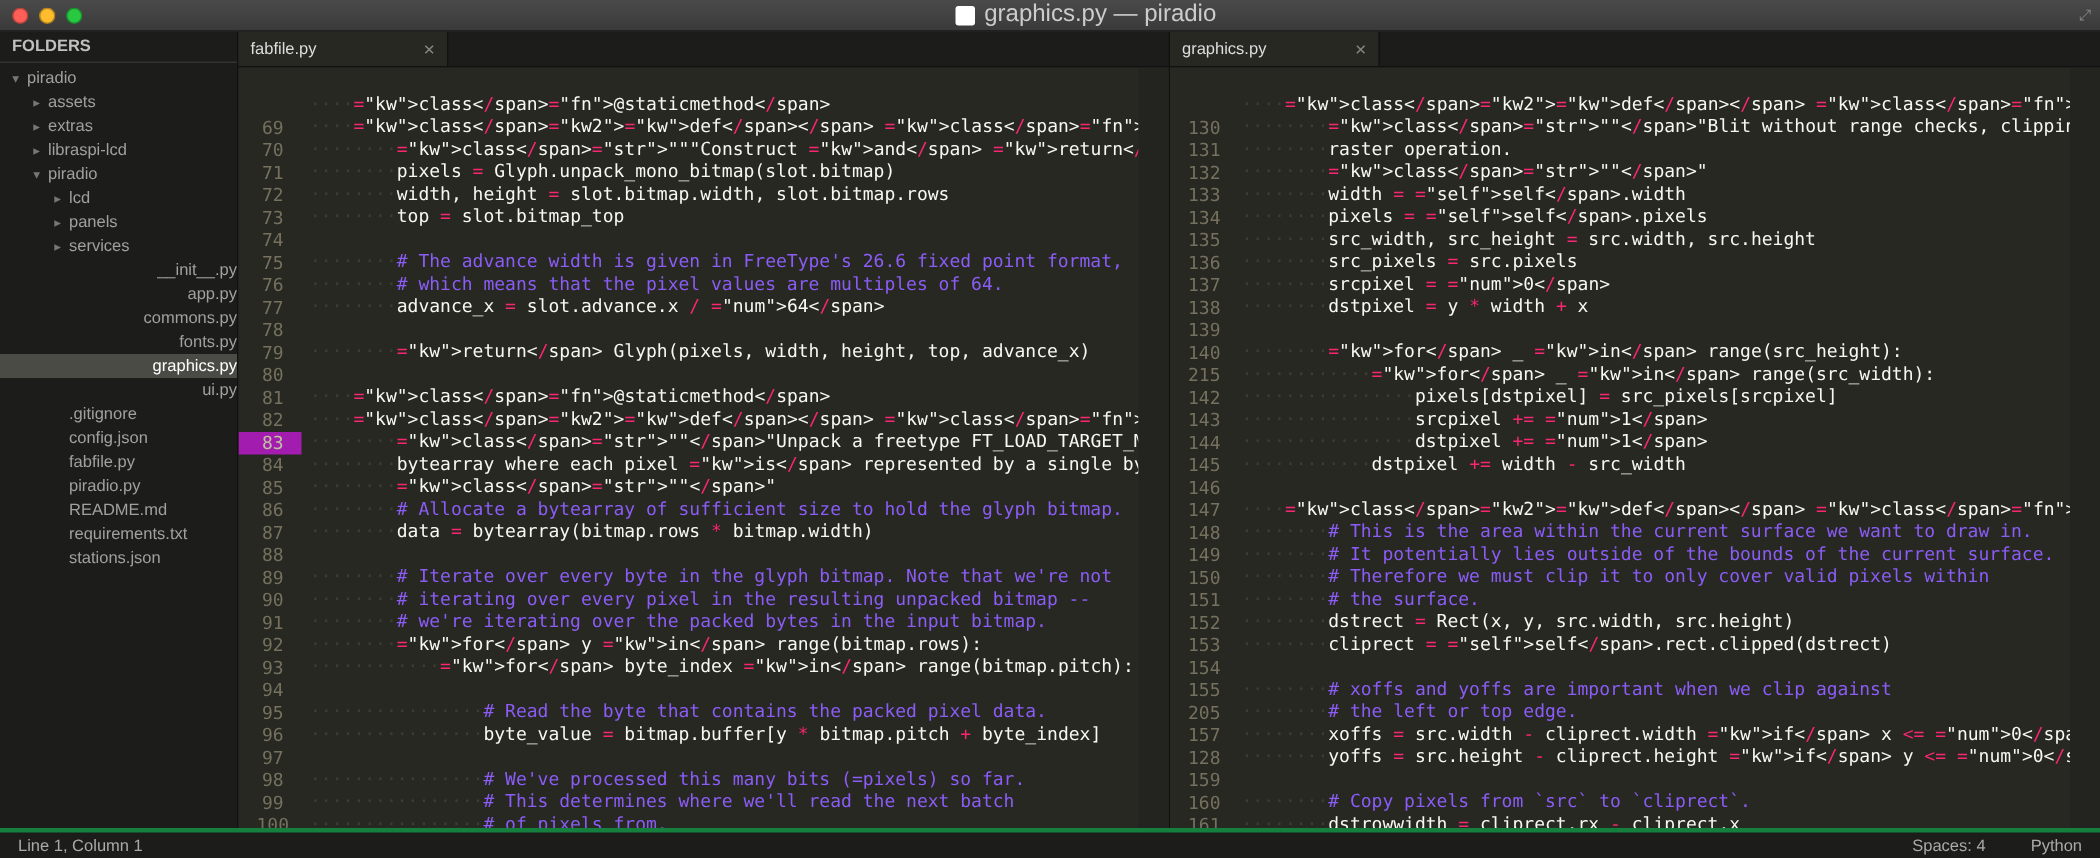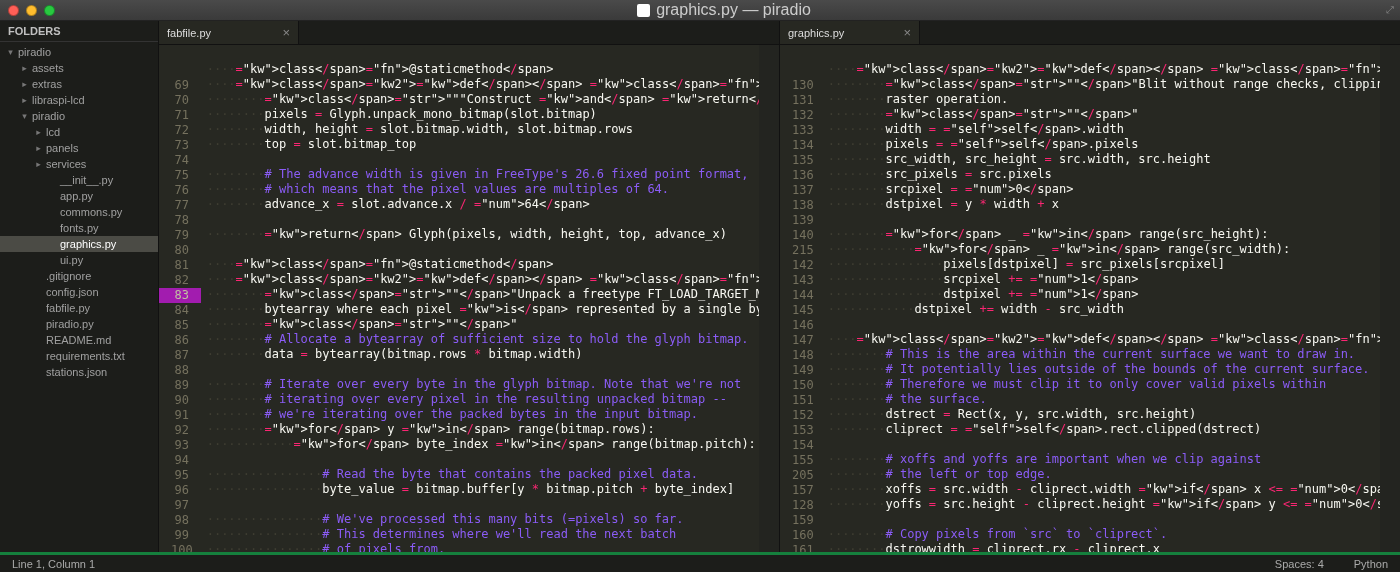--- a/index.html
+++ b/index.html
@@ -57,21 +57,21 @@
 .tree { padding-top: 2px; }
 .tree-item {
   padding: 2px 0 2px 8px; white-space: nowrap; cursor: default;
   display: flex; align-items: center; gap: 3px;
 }
 .tree-item .arrow { display: inline-block; width: 9px; text-align: center; color: #777; font-size: 9px; }
 .tree-item.selected { background: #4b4b45; color: #fff; }
 .depth-0 { padding-left: 6px; }
 .depth-1 { padding-left: 20px; }
 .depth-2 { padding-left: 34px; }
-.depth-3 { padding-left: 48px; }
+.depth-3 { padding-left: 48px; justify-content: flex-end; }
 .editors { flex: 1; display: flex; min-width: 0; }
 .pane { flex: 1; display: flex; flex-direction: column; min-width: 0; border-left: 1px solid #111; }
 .pane:first-child { border-left: none; }
 .tabs {
   height: 24px; background: #1c1d1a; display: flex; align-items: stretch;
   border-bottom: 1px solid #111; font-family: "Lucida Grande", sans-serif;
 }
 .tab {
   display: flex; align-items: center; padding: 0 8px; gap: 10px;
   background: #2b2c27; color: #bbb; font-size: 11px; border-right: 1px solid #111;

